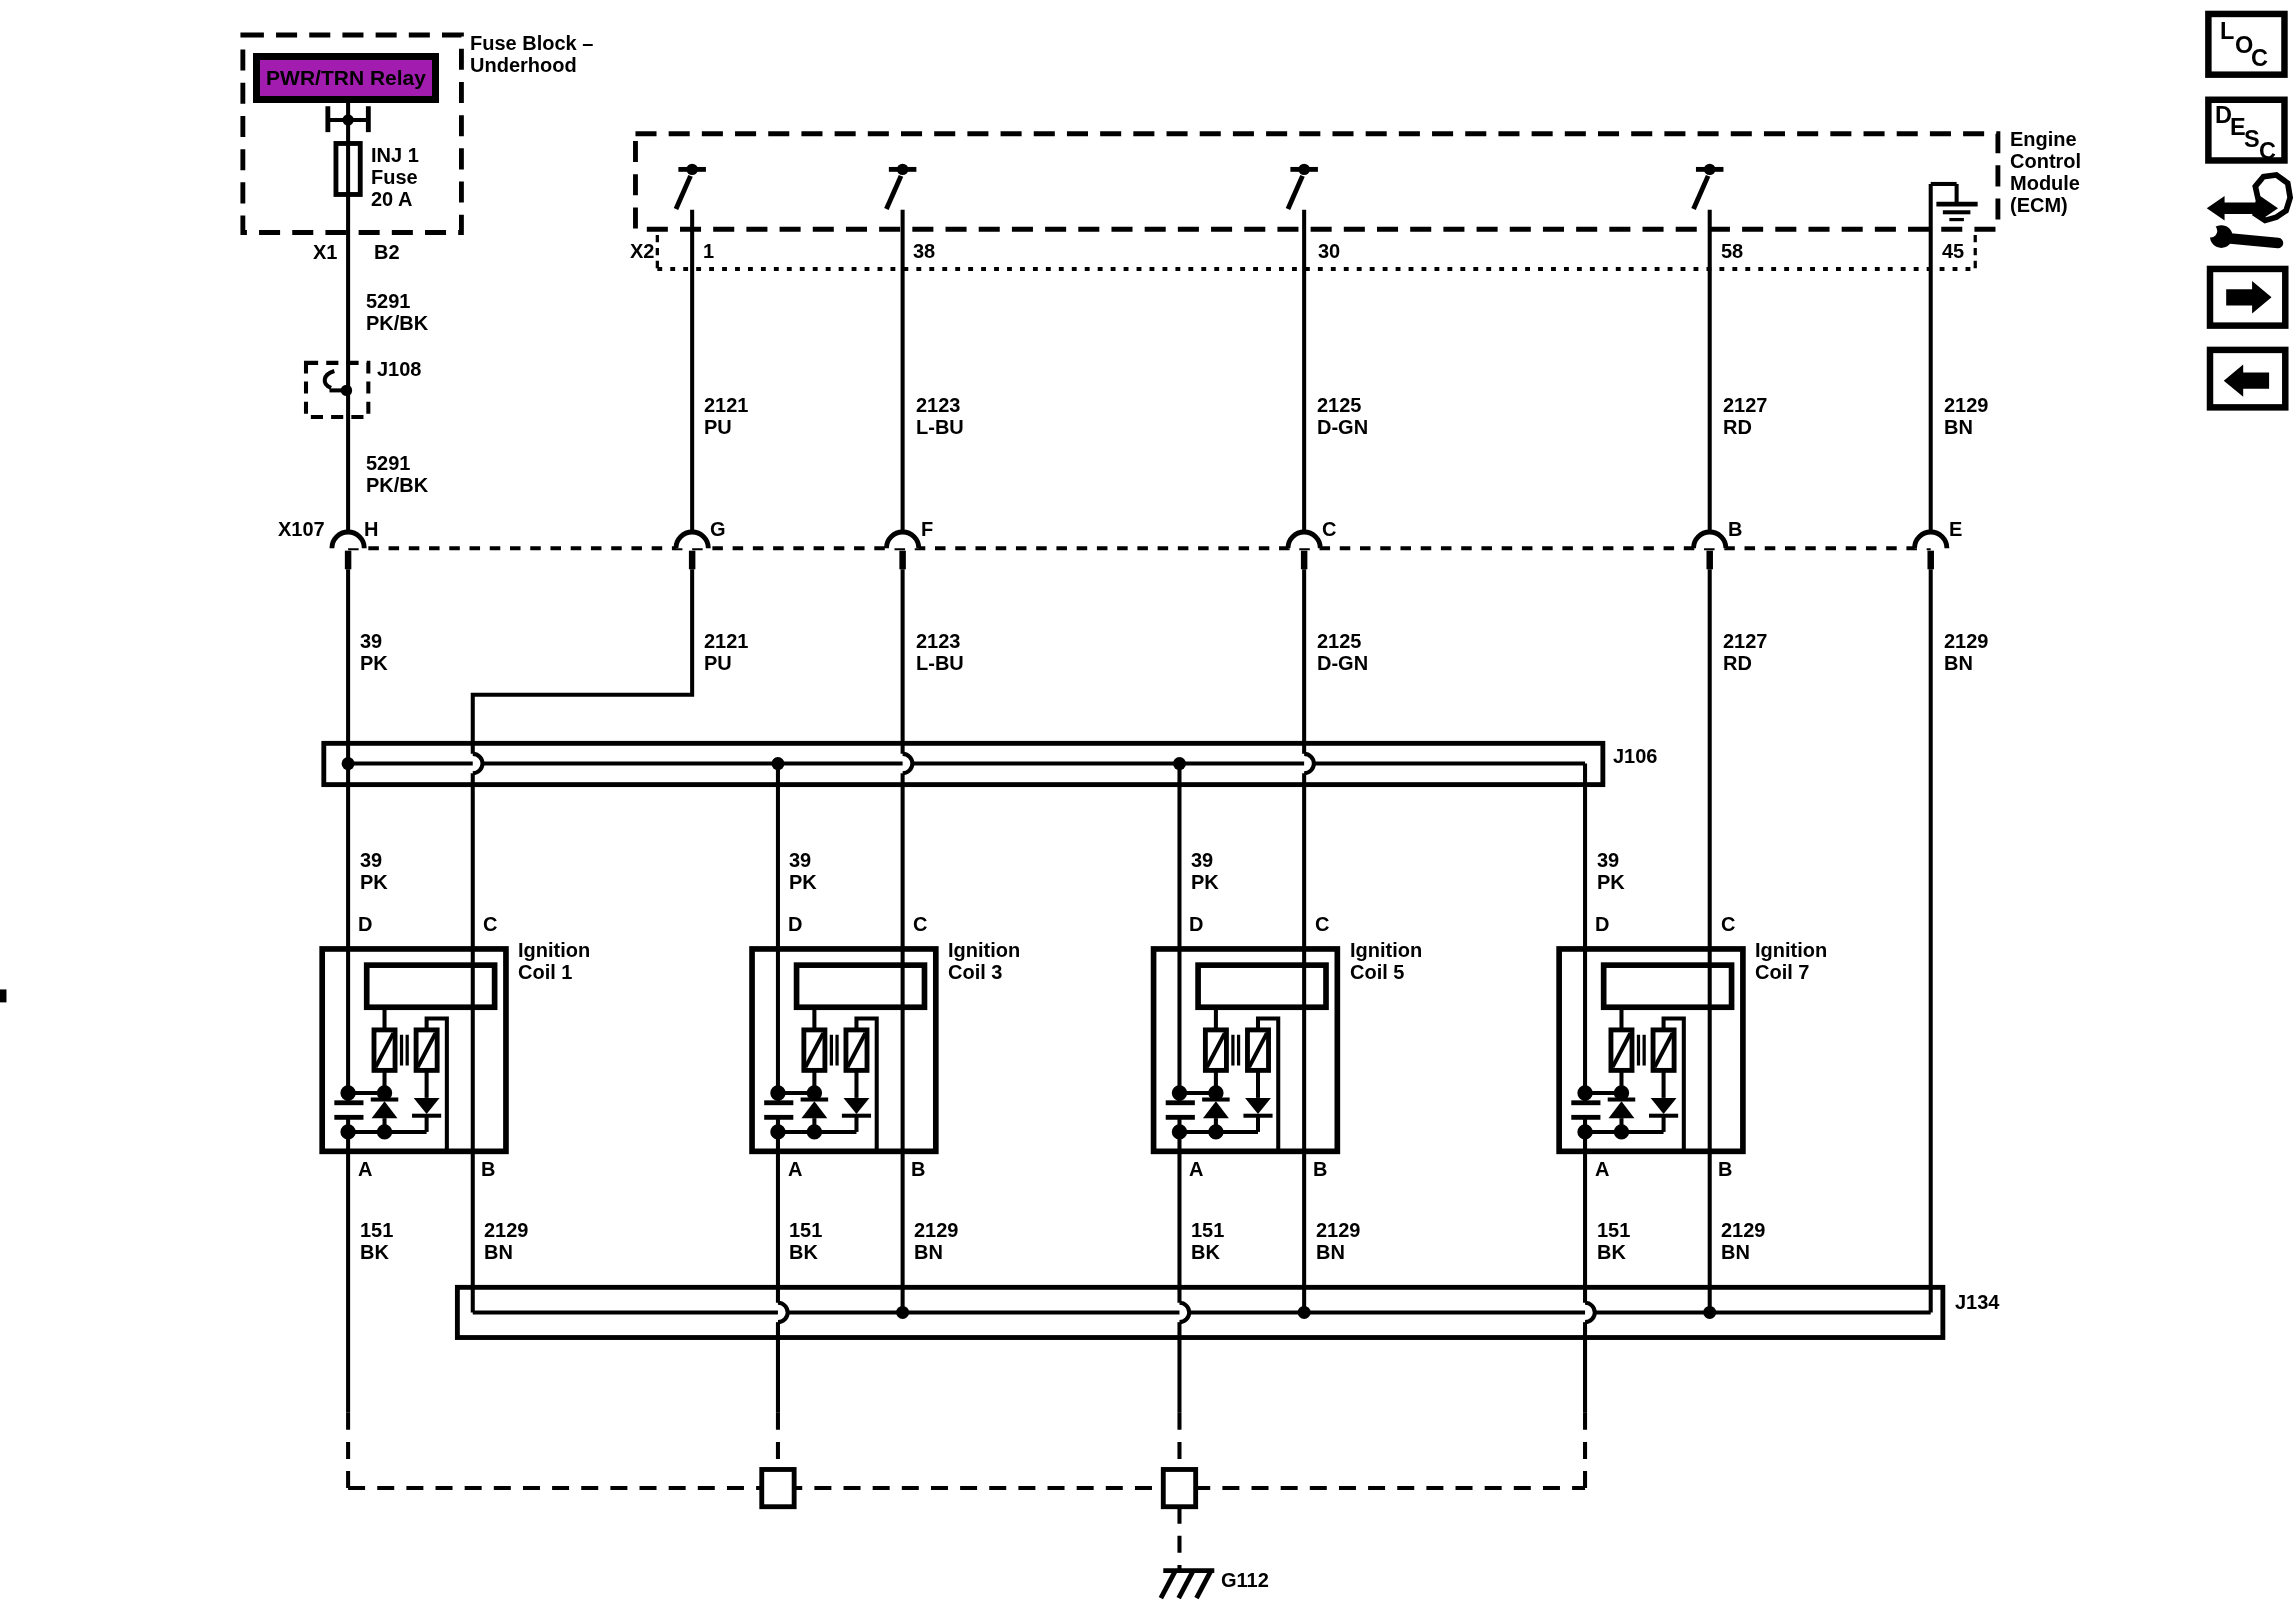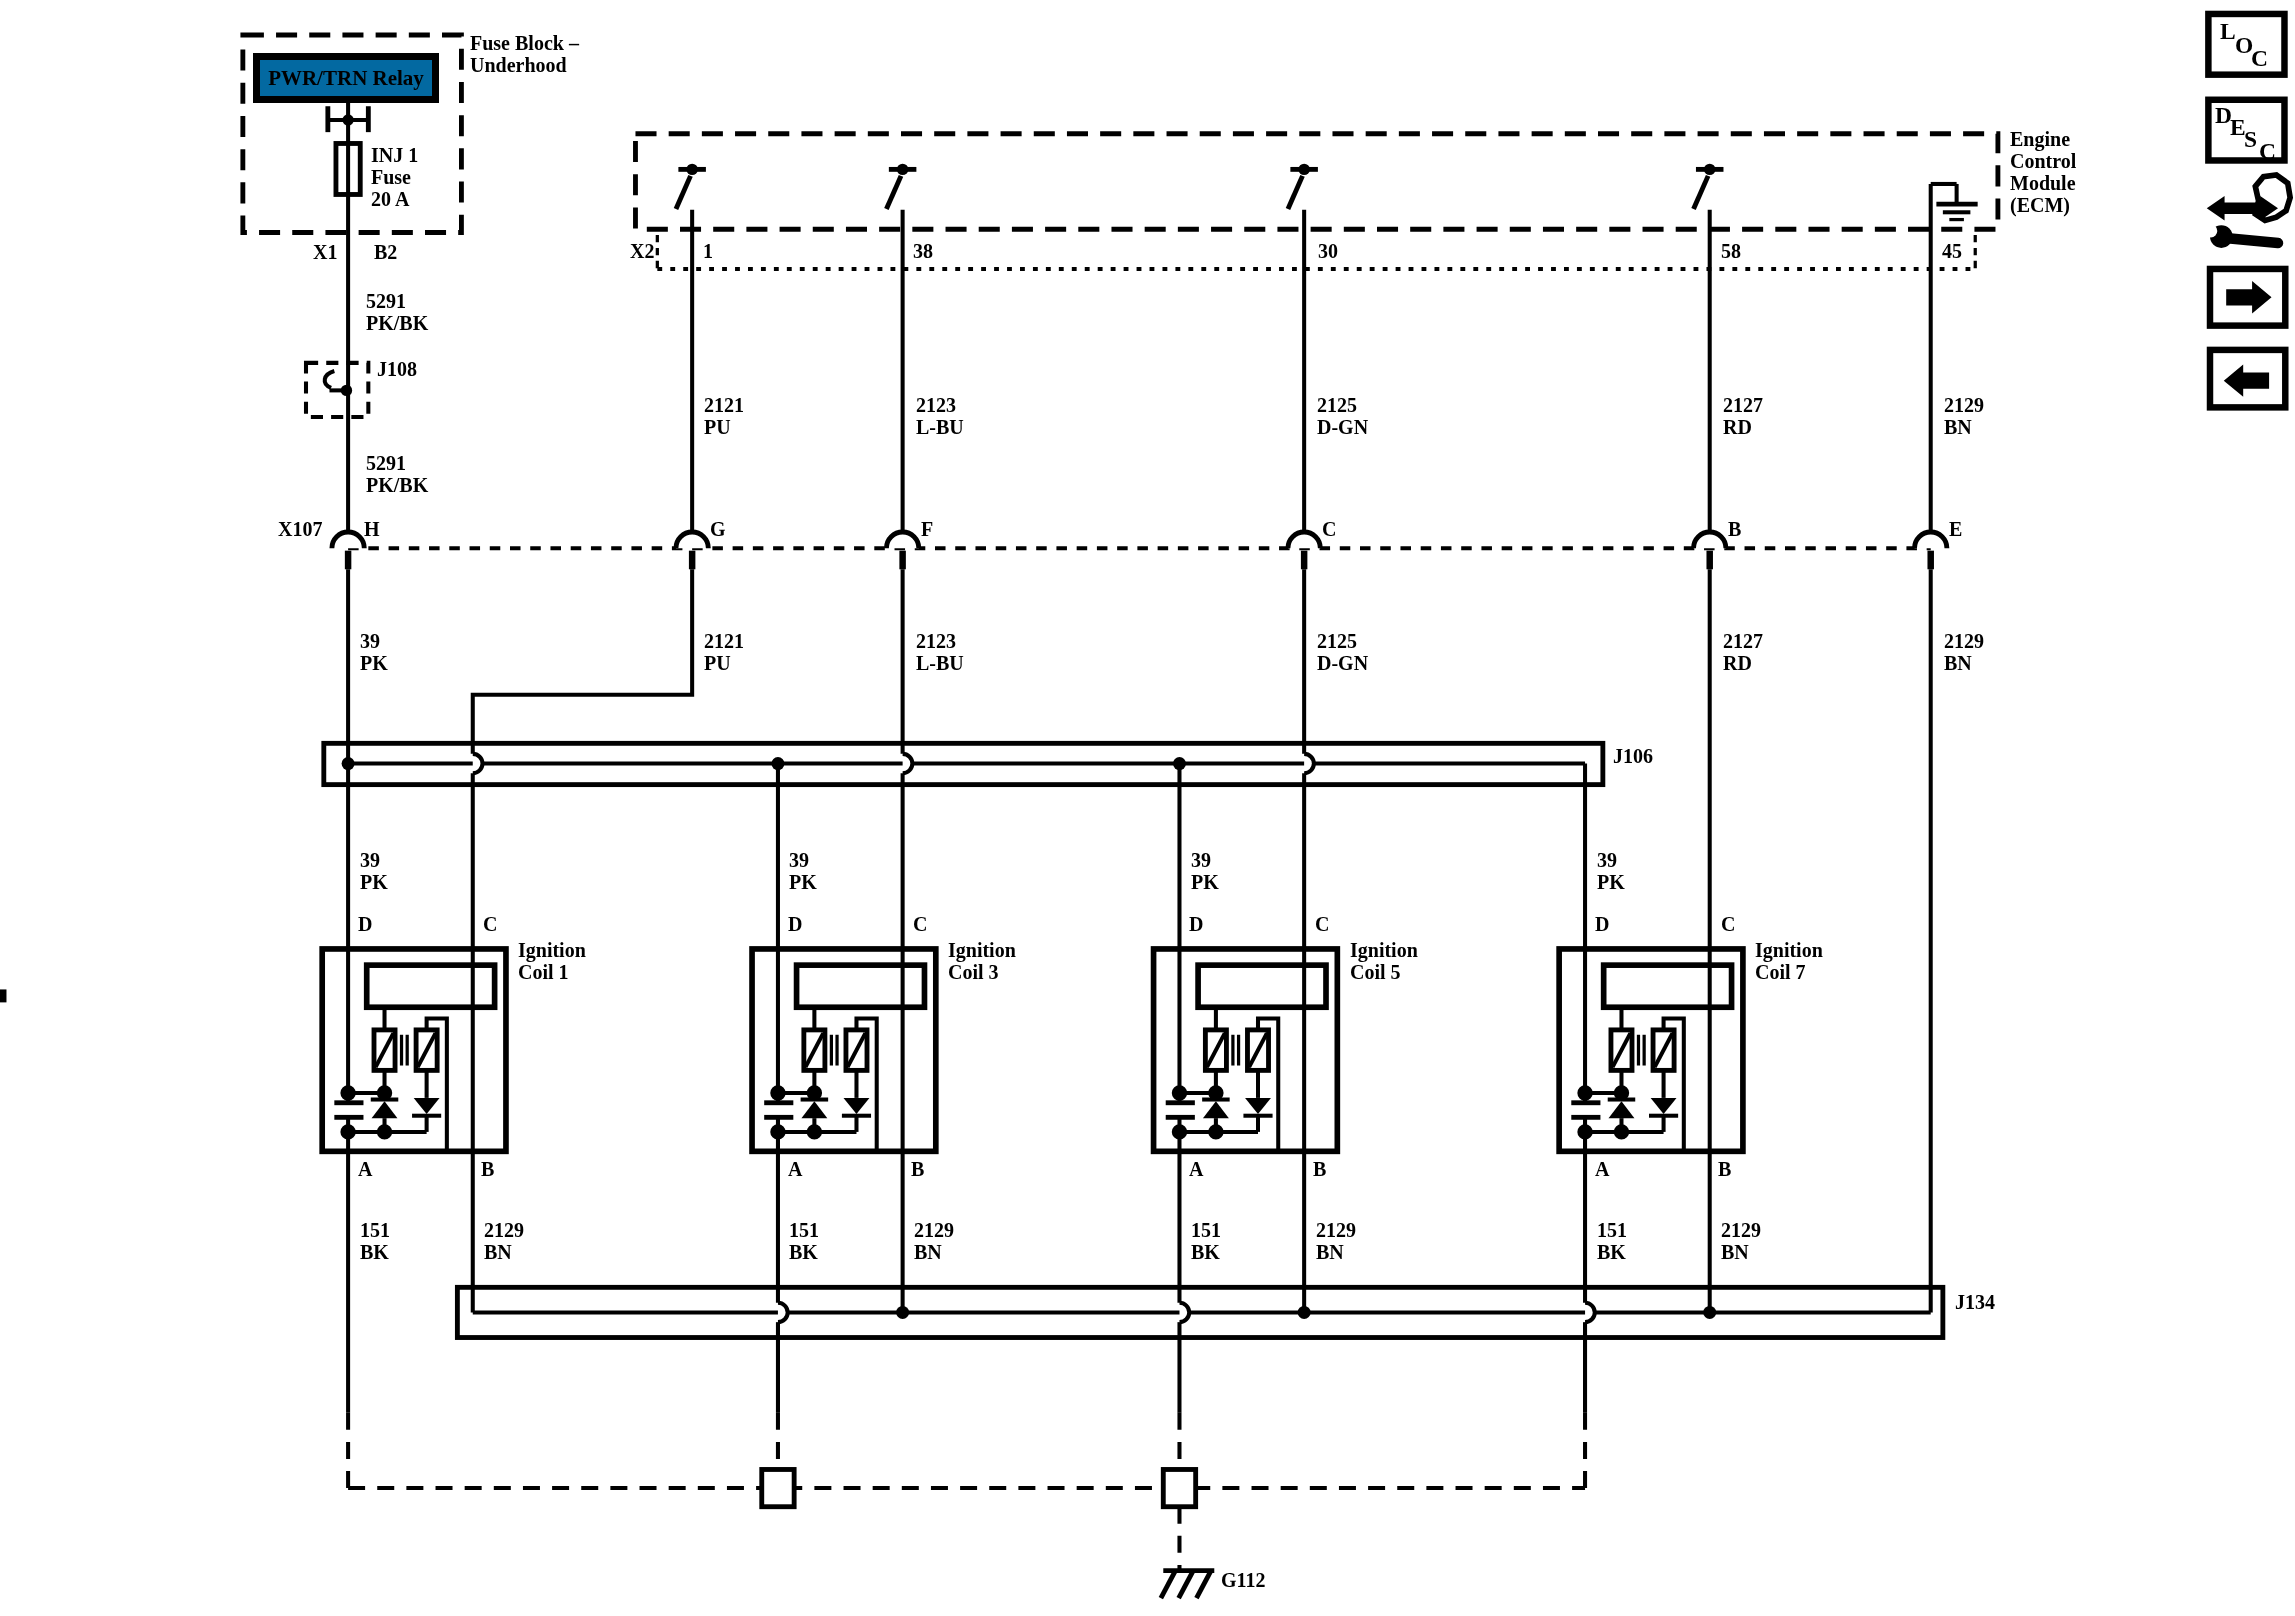--- a/index.html
+++ b/index.html
@@ -1,22 +1,22 @@
 <!DOCTYPE html>
 <html style="font-size:13px"><head>
 <meta charset="utf-8">
 <style>
   html,body{margin:0;padding:0;background:#fff}
   #stage{position:relative;width:2293px;height:1617px;background:#fff;
-         font-family:Liberation Serif, serif;color:#000;overflow:hidden}
+         font-family:Liberation Sans, sans-serif;color:#000;overflow:hidden}
   #stage svg.base{position:absolute;left:0;top:0}
   .lbl{position:absolute;font-weight:bold;font-size:20px;line-height:22px;white-space:pre-line}
   .relay{position:absolute;left:253px;top:53px;width:186px;height:50px;border:7.3px solid #000;
          box-sizing:border-box;display:flex;align-items:center;justify-content:center;
-         font-weight:bold;font-size:21px;background:#0369a1}
+         font-weight:bold;font-size:21px;background:#a21caf}
   .sideletter{position:absolute;font-weight:bold;font-size:23.5px;line-height:23.5px}
 </style>
 </head>
 <body>
 
 <div id="stage">
 
 <svg class="base" width="2295" height="1617" viewBox="0 0 2835 1997">
   <defs>
 

